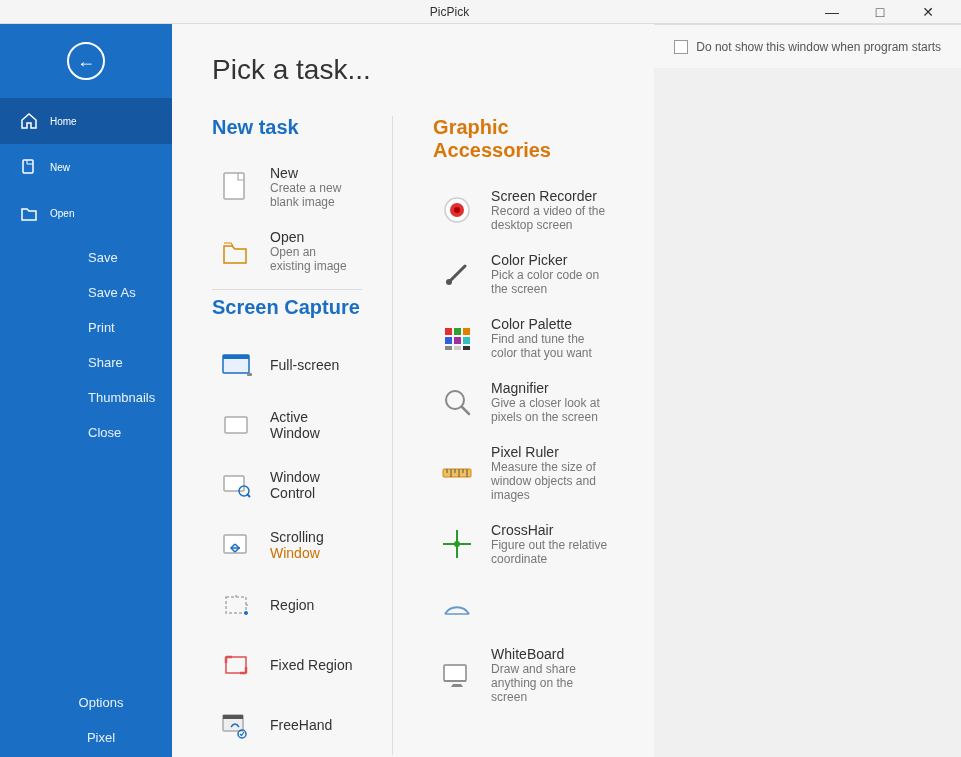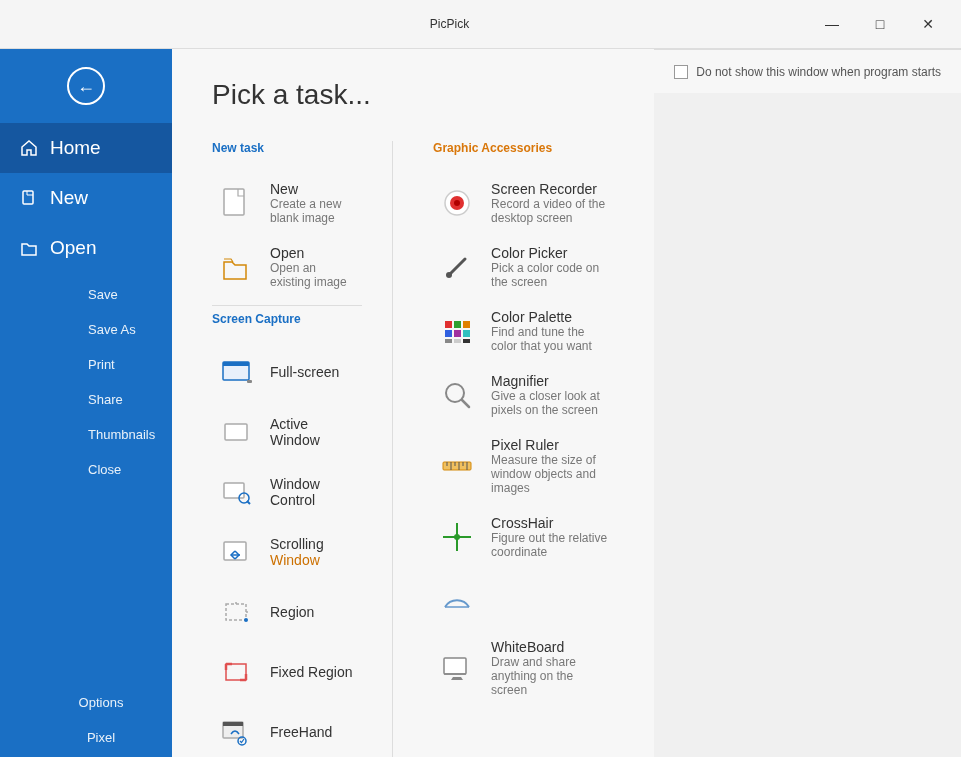--- a/index.html
+++ b/index.html
@@ -1,20 +1,20 @@
 <!DOCTYPE html>
 <html><head>
   <meta charset="utf-8">
   <style>
     * { box-sizing: border-box; margin: 0; padding: 0; }
     body { font-family: 'Segoe UI', sans-serif; background: #f0f0f0; width: 961px; height: 757px; overflow: hidden; display: flex; flex-direction: column; }
 
     .title-bar {
       background: #f5f5f5;
-      height: 49px;
+      height: 24px;
       display: flex;
       align-items: center;
       justify-content: space-between;
       padding: 0 10px;
       border-bottom: 1px solid #ddd;
       flex-shrink: 0;
     }
     .title-bar-title {
       flex: 1;
       text-align: center;
@@ -74,21 +74,21 @@
       display: flex;
       flex-direction: column;
       flex: 1;
     }
     .sidebar-item {
       display: flex;
       align-items: center;
       padding: 14px 20px;
       color: white;
       cursor: pointer;
-      font-size: 19px;
+      font-size: 10px;
       gap: 10px;
       font-weight: 400;
     }
     .sidebar-item.active { background: #1557a0; }
     .sidebar-item .icon { font-size: 16px; width: 20px; text-align: center; }
     .sidebar-divider-items {
       display: flex;
       flex-direction: column;
       padding: 4px 0;
       margin-left: 38px;
@@ -116,21 +116,21 @@
       font-weight: 300;
       color: #333;
       margin-bottom: 30px;
     }
     .content-grid {
       display: grid;
       grid-template-columns: 1fr 1fr;
       gap: 0 40px;
     }
     .section-title {
-      font-size: 12px;
+      font-size: 20px;
       font-weight: 600;
       margin-bottom: 16px;
     }
     .section-title.blue { color: #1a6fc4; }
     .section-title.orange { color: #d9770a; }
 
     .task-list {
       display: flex;
       flex-direction: column;
     }

